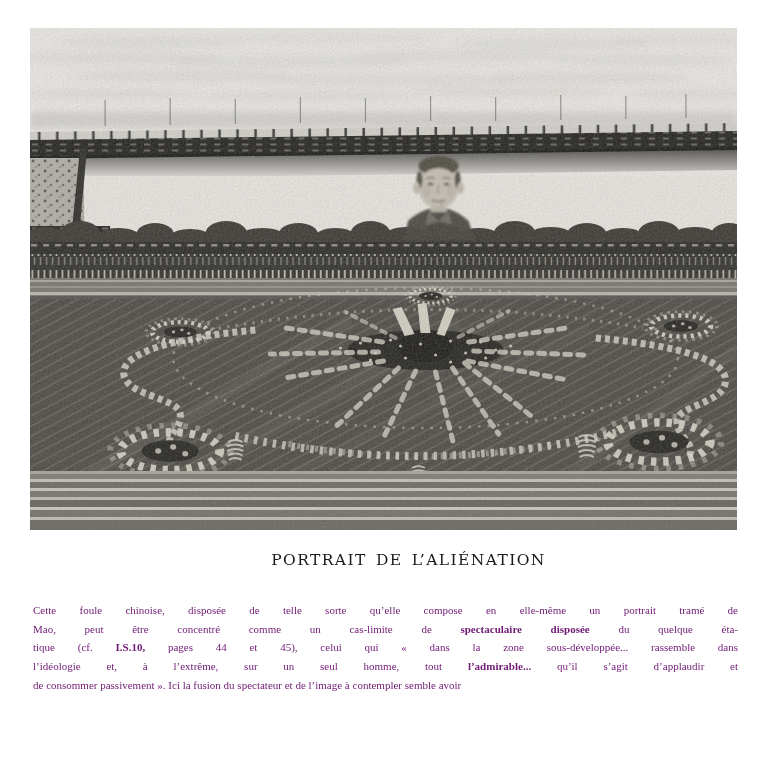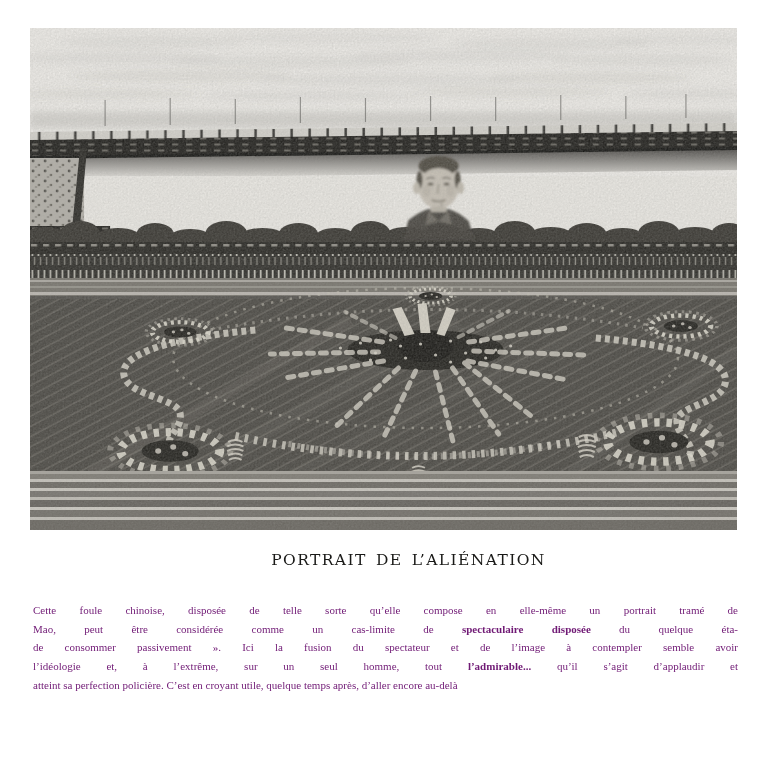--- a/index.html
+++ b/index.html
@@ -298,19 +298,19 @@
       </g>
 
       <rect x="0" y="0" width="706" height="502" filter="url(#grain)" opacity="0.3"></rect>
     </svg>
   </figure>
 
   <h1 class="title">PORTRAIT DE L’ALIÉNATION</h1>
 
   <div class="paragraph">
       <div class="line"><span>Cette foule chinoise, disposée de telle sorte qu’elle compose en elle-même un portrait tramé de</span></div>
-      <div class="line"><span>Mao, peut être considérée comme un cas-limite de </span><span class="b">spectaculaire disposée</span><span> du quelque éta-</span></div>
+      <div class="line"><span>Mao, peut être concentré comme un cas-limite de </span><span class="b">spectaculaire disposée</span><span> du quelque éta-</span></div>
+      <div class="line"><span>tique (cf. </span><span class="b">I.S.10,</span><span> pages 44 et 45), celui qui « dans la zone sous-développée... rassemble dans</span></div>
+      <div class="line"><span>l’idéologie et, à l’extrême, sur un seul homme, tout </span><span class="b">l’admirable...</span><span> qu’il s’agit d’applaudir et</span></div>
       <div class="line"><span>de consommer passivement ». Ici la fusion du spectateur et de l’image à contempler semble avoir</span></div>
-      <div class="line"><span>l’idéologie et, à l’extrême, sur un seul homme, tout </span><span class="b">l’admirable...</span><span> qu’il s’agit d’applaudir et</span></div>
-      <div class="line"><span>atteint sa perfection policière. C’est en croyant utile, quelque temps après, d’aller encore au-delà</span></div>
     </div>
 
 </div>
 
 </body></html>

